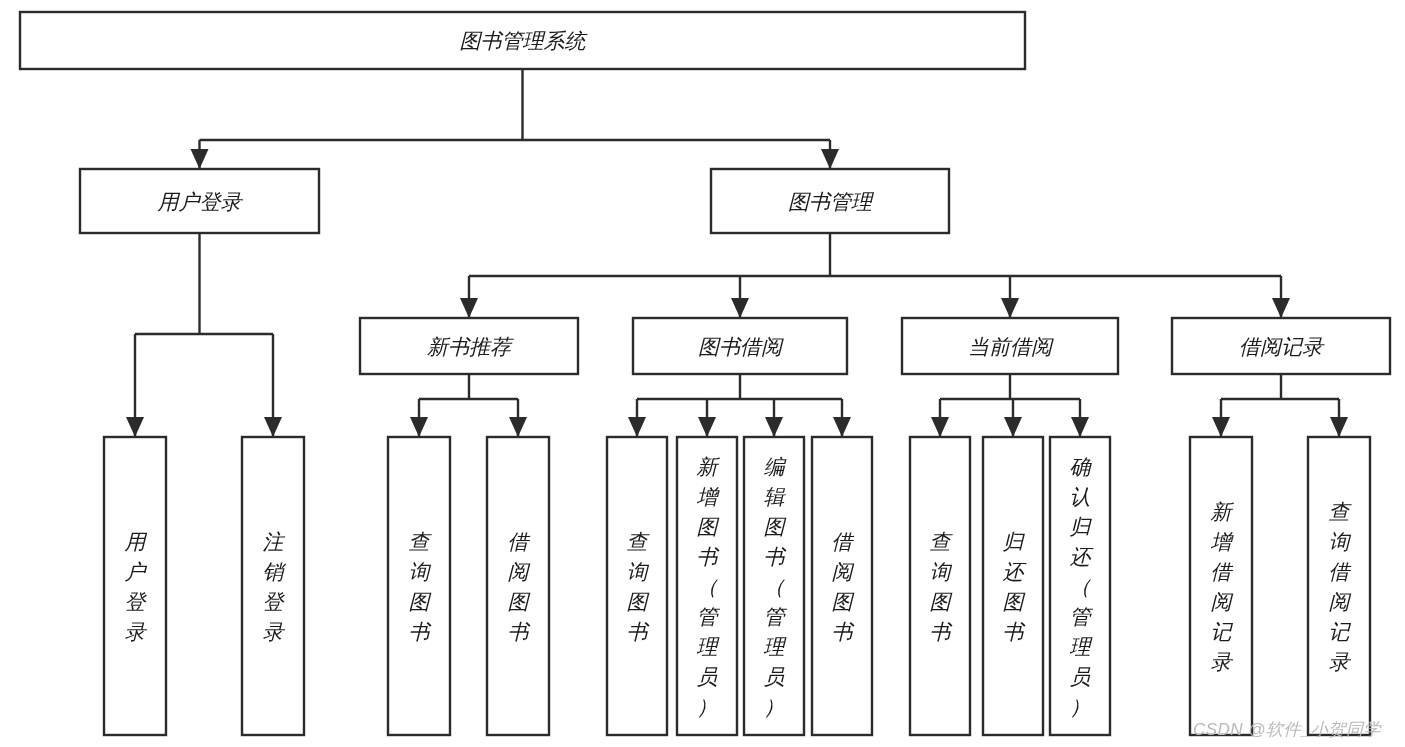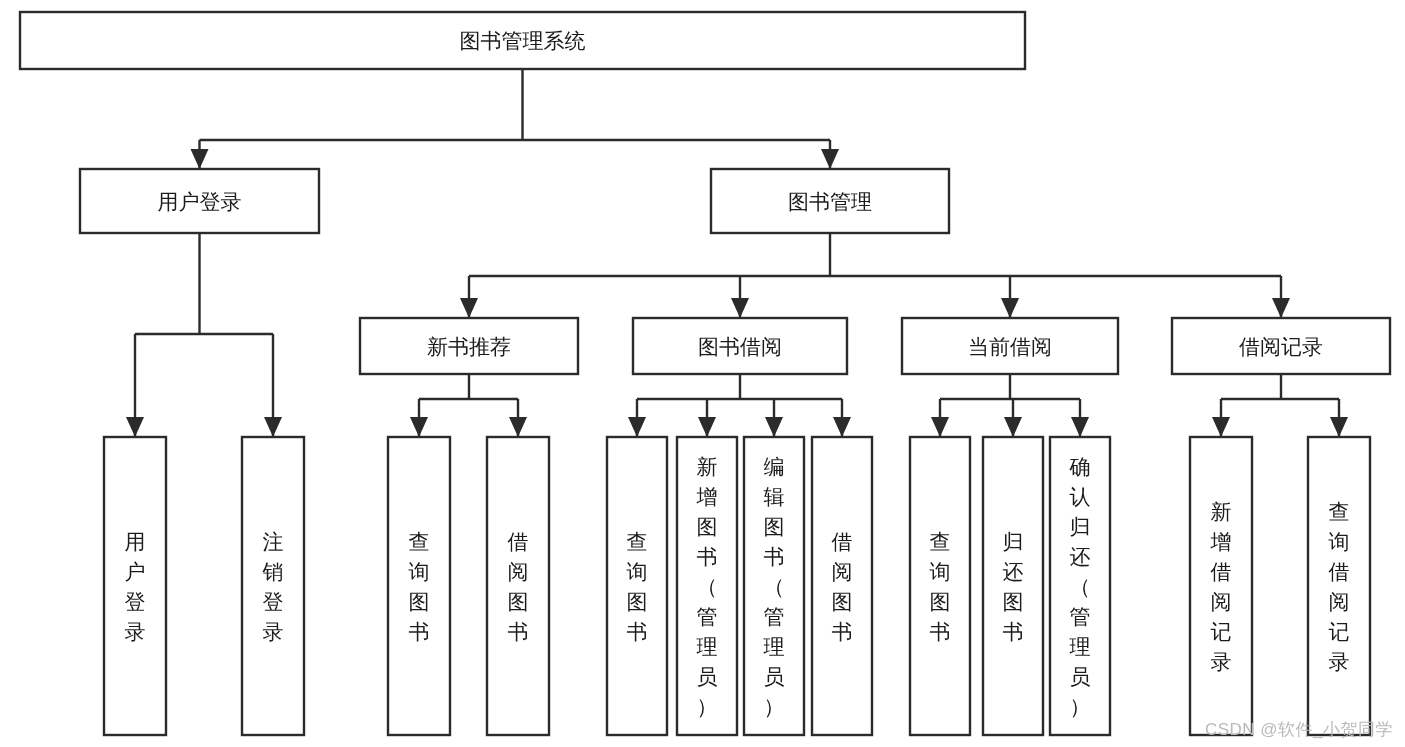--- a/index.html
+++ b/index.html
@@ -11,20 +11,21 @@
     width: 1405px;
     height: 747px;
     font-family: "Liberation Sans", "DejaVu Sans", sans-serif;
     overflow: hidden;
   }
   #diagram-root {
     position: relative;
     width: 1405px;
     height: 747px;
     background: #ffffff;
+    font-style: italic;
   }
   svg.canvas {
     position: absolute;
     left: 0;
     top: 0;
     width: 1405px;
     height: 747px;
     display: block;
   }
   .node-box {
@@ -51,21 +52,21 @@
   }
   .node-label-v {
     font-family: "Liberation Sans", "DejaVu Sans", sans-serif;
     font-size: 21px;
     fill: #1b1b1b;
     text-anchor: middle;
     dominant-baseline: central;
   }
   .watermark {
     position: absolute;
-    right: 12px;
+    right: 24px;
     bottom: 6px;
     font-family: "Liberation Sans", "DejaVu Sans", sans-serif;
     font-size: 17px;
     color: #b9b9b9;
     letter-spacing: 0.5px;
     white-space: nowrap;
     user-select: none;
   }
 </style>
 </head>

